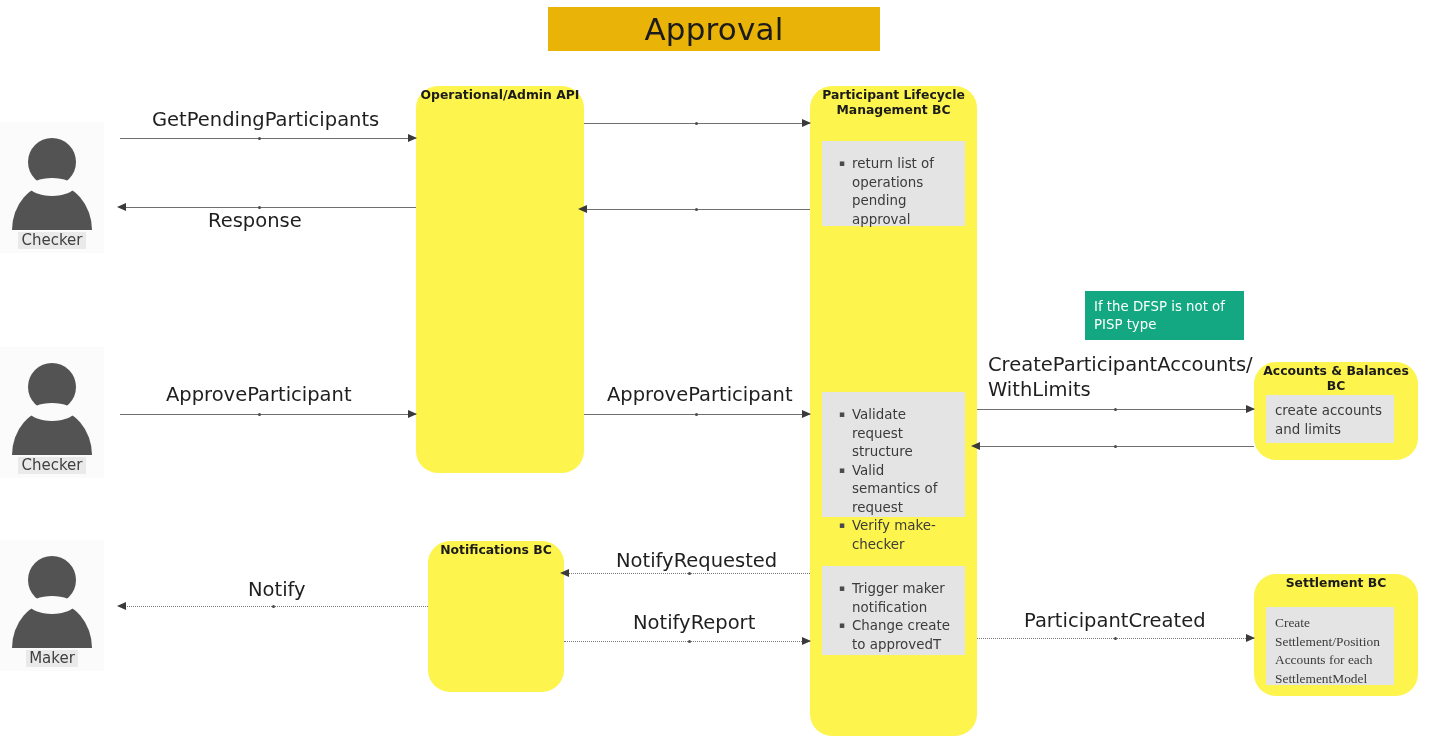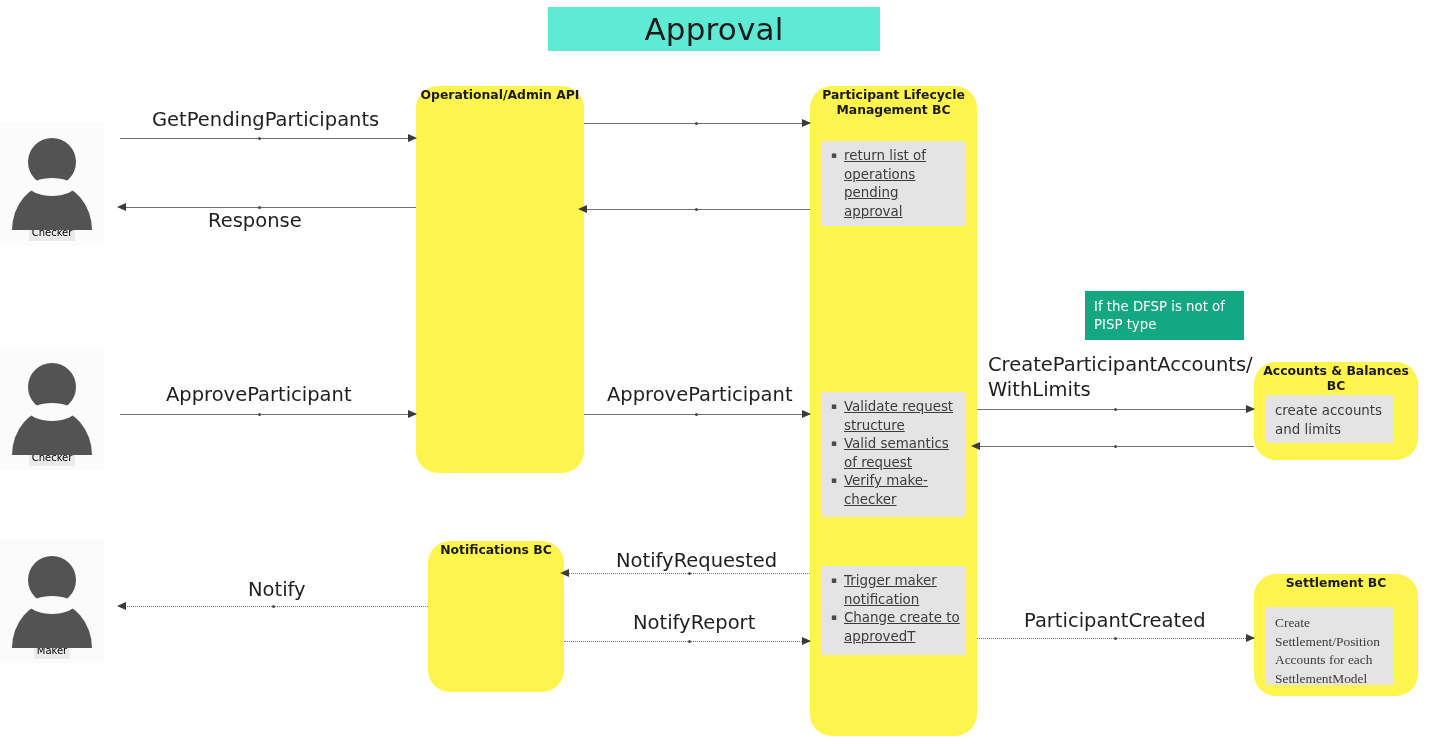--- a/index.html
+++ b/index.html
@@ -6,21 +6,21 @@
   body{
     width:1429px;height:744px;position:relative;overflow:hidden;
     font-family:"DejaVu Sans","Liberation Sans",sans-serif;
     color:#1a1a1a;
   }
   .abs{position:absolute;}
 
   
   #diagram-title{
     left:548px;top:7px;width:332px;height:44px;
-    background:#5eead4;
+    background:#eab308;
     display:flex;align-items:center;justify-content:center;
     font-size:31px;color:#1b1b1b;letter-spacing:.2px;
   }
 
   
   .actor{
     width:104px;
     background:#fbfbfb;
     display:flex;flex-direction:column;align-items:center;
     padding-top:12px;padding-bottom:4px;
@@ -33,36 +33,36 @@
   .actor-body{
     position:absolute;left:50%;top:50px;transform:translateX(-50%);
     width:80px;height:46px;background:#535353;
     border-top-left-radius:40px 46px;border-top-right-radius:40px 46px;
   }
   .actor-notch{
     position:absolute;left:50%;top:44px;transform:translateX(-50%);
     width:44px;height:18px;border-radius:50%;background:#fbfbfb;
   }
   .actor-label{
-    margin-top:0;font-size:10px;color:#000000;background:#eaeaea;
+    margin-top:8px;font-size:15px;color:#404040;background:#eaeaea;
     padding:0 3px;line-height:17px;
   }
 
   
   .lifeline{
     background:#fdf44e;border-radius:22px;
   }
   .lifeline-title{
     text-align:center;font-weight:bold;font-size:12.4px;color:#1b1b1b;
     line-height:15px;padding-top:1px;
   }
   .note{
     background:#e4e4e4;color:#3b3b3b;font-size:13.4px;line-height:18.5px;
   }
-  .note ul{margin:0;padding:6px 4px 7px 22px;text-decoration:underline;}
+  .note ul{margin:8px;padding:6px 4px 7px 22px;}
   .note li{padding:0;margin:0;list-style:none;position:relative;}
   .note li:before{
     content:"\25AA";position:absolute;left:-13px;top:-1px;font-size:9px;color:#4a4a4a;
   }
   .note-plain{padding:7px 9px;}
 
   
   #condition-note{
     left:1085px;top:291px;width:159px;height:49px;
     background:#13a882;color:#ffffff;font-size:13.3px;line-height:17.5px;

